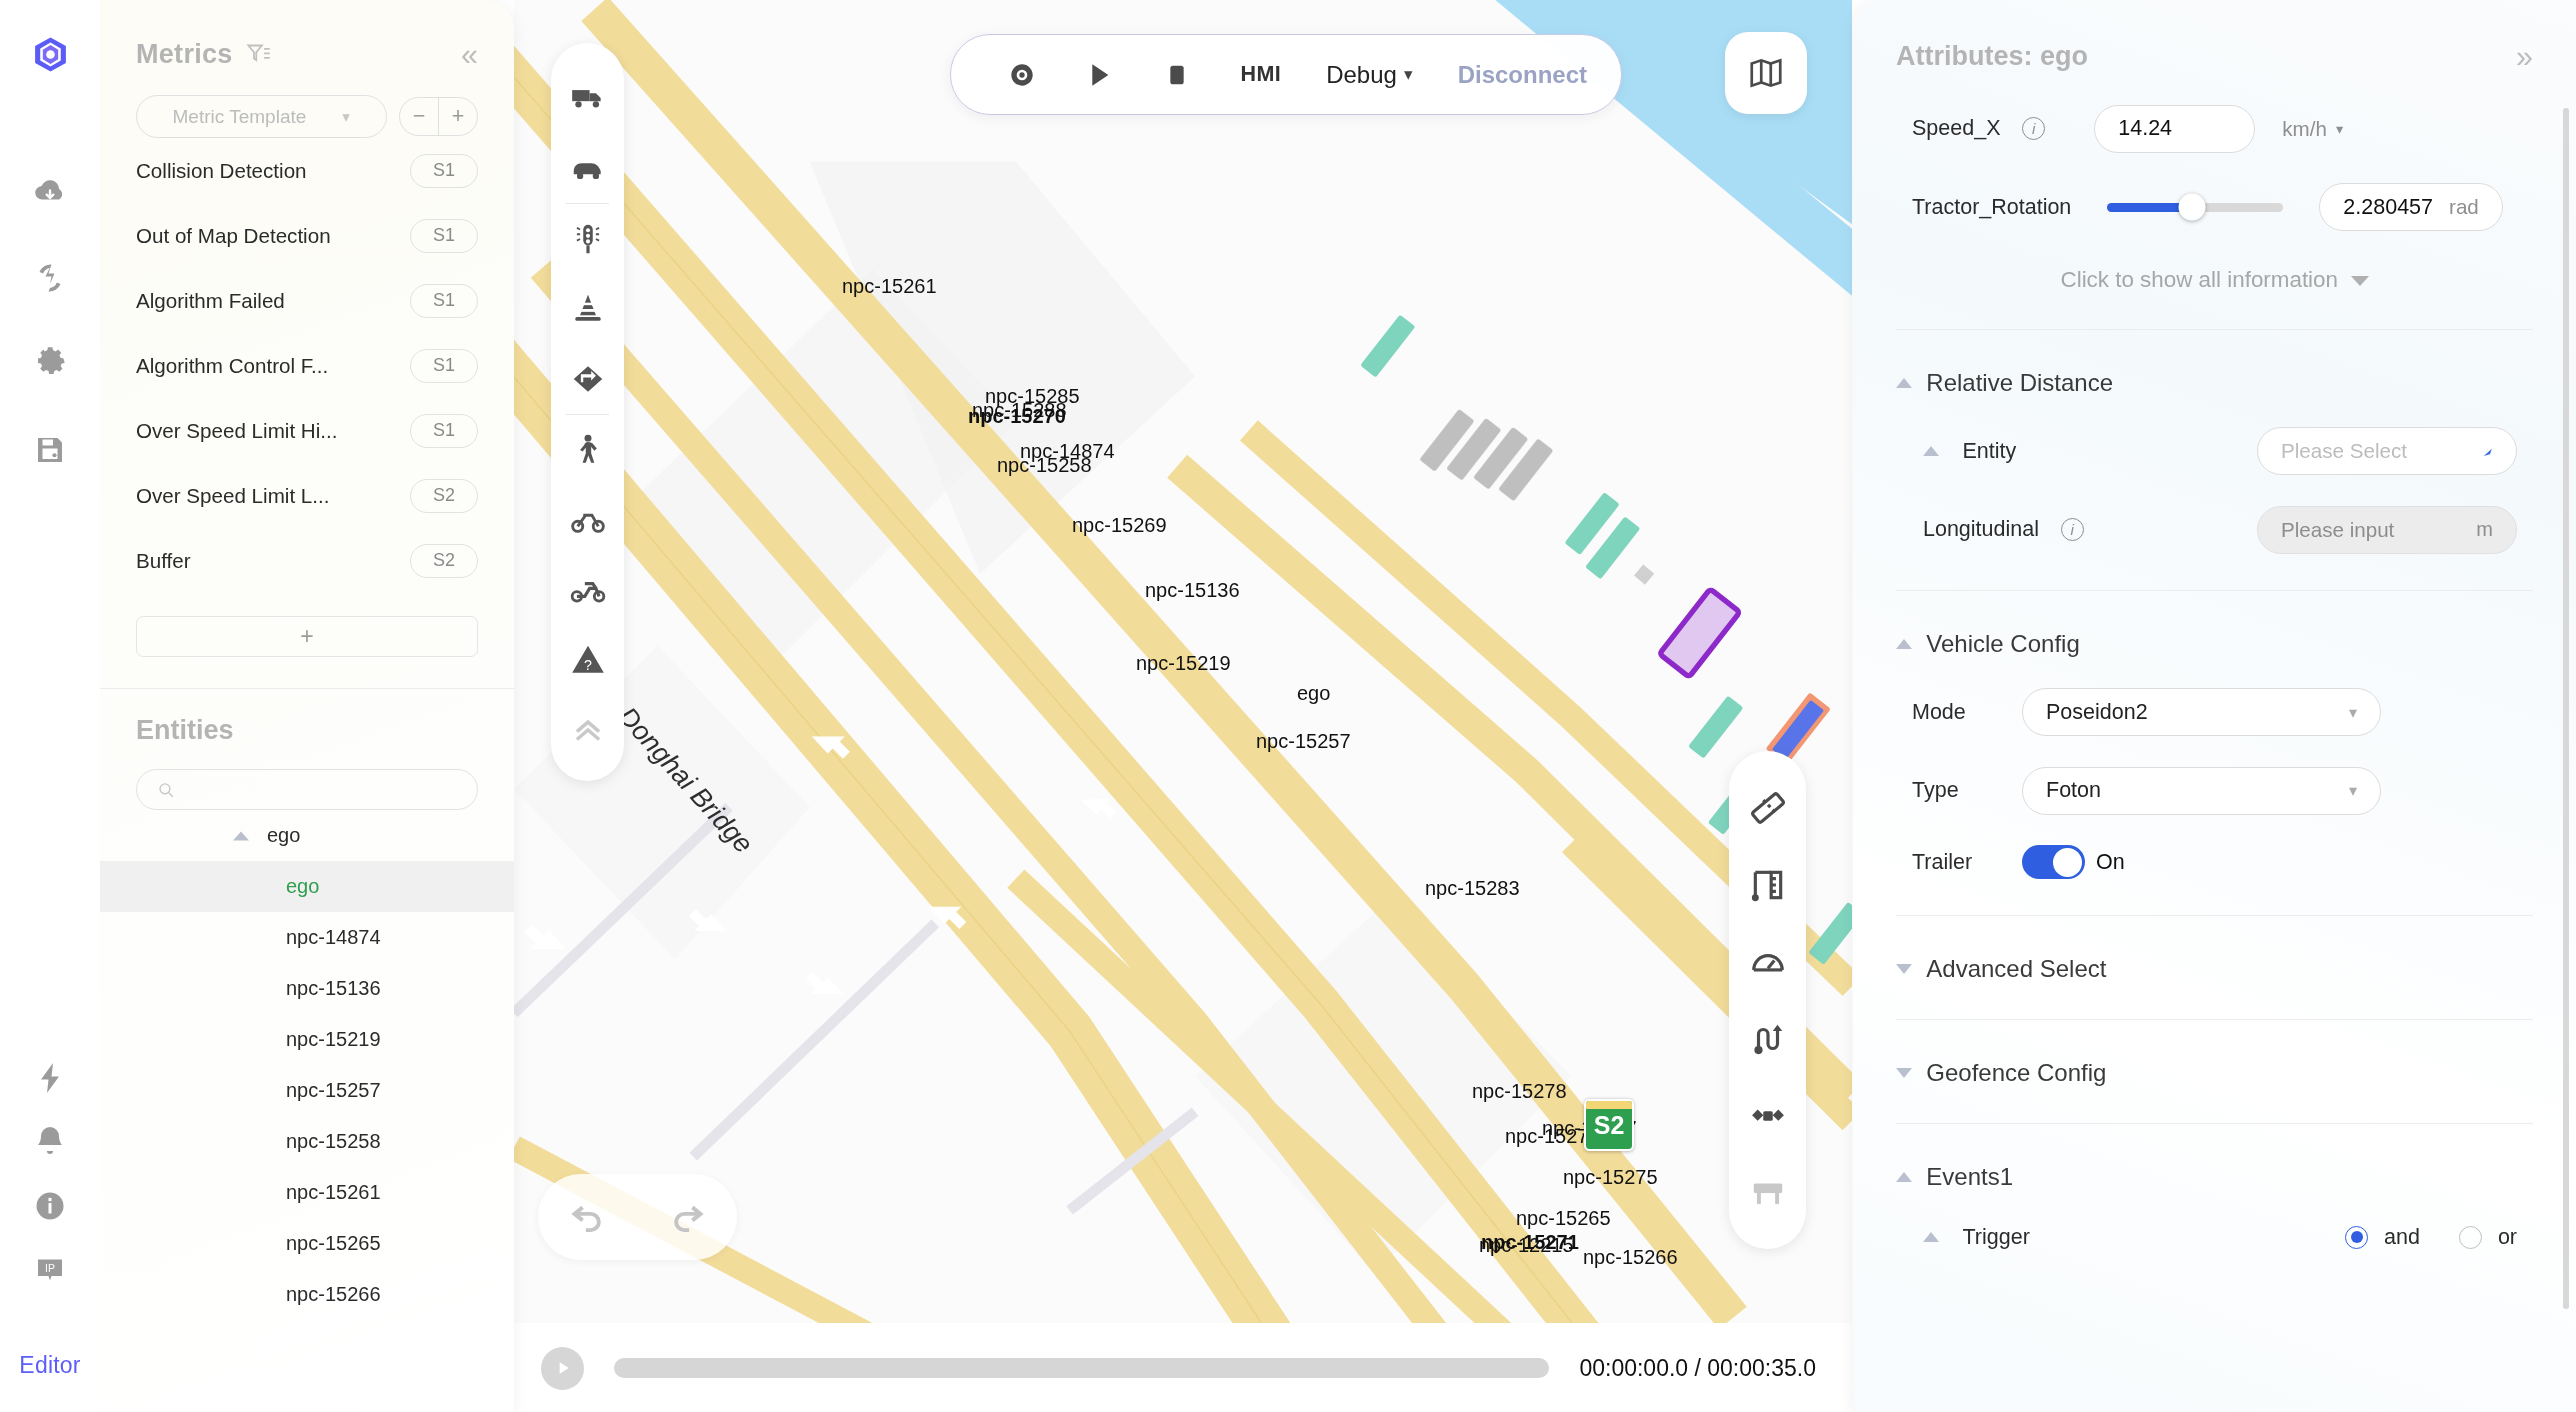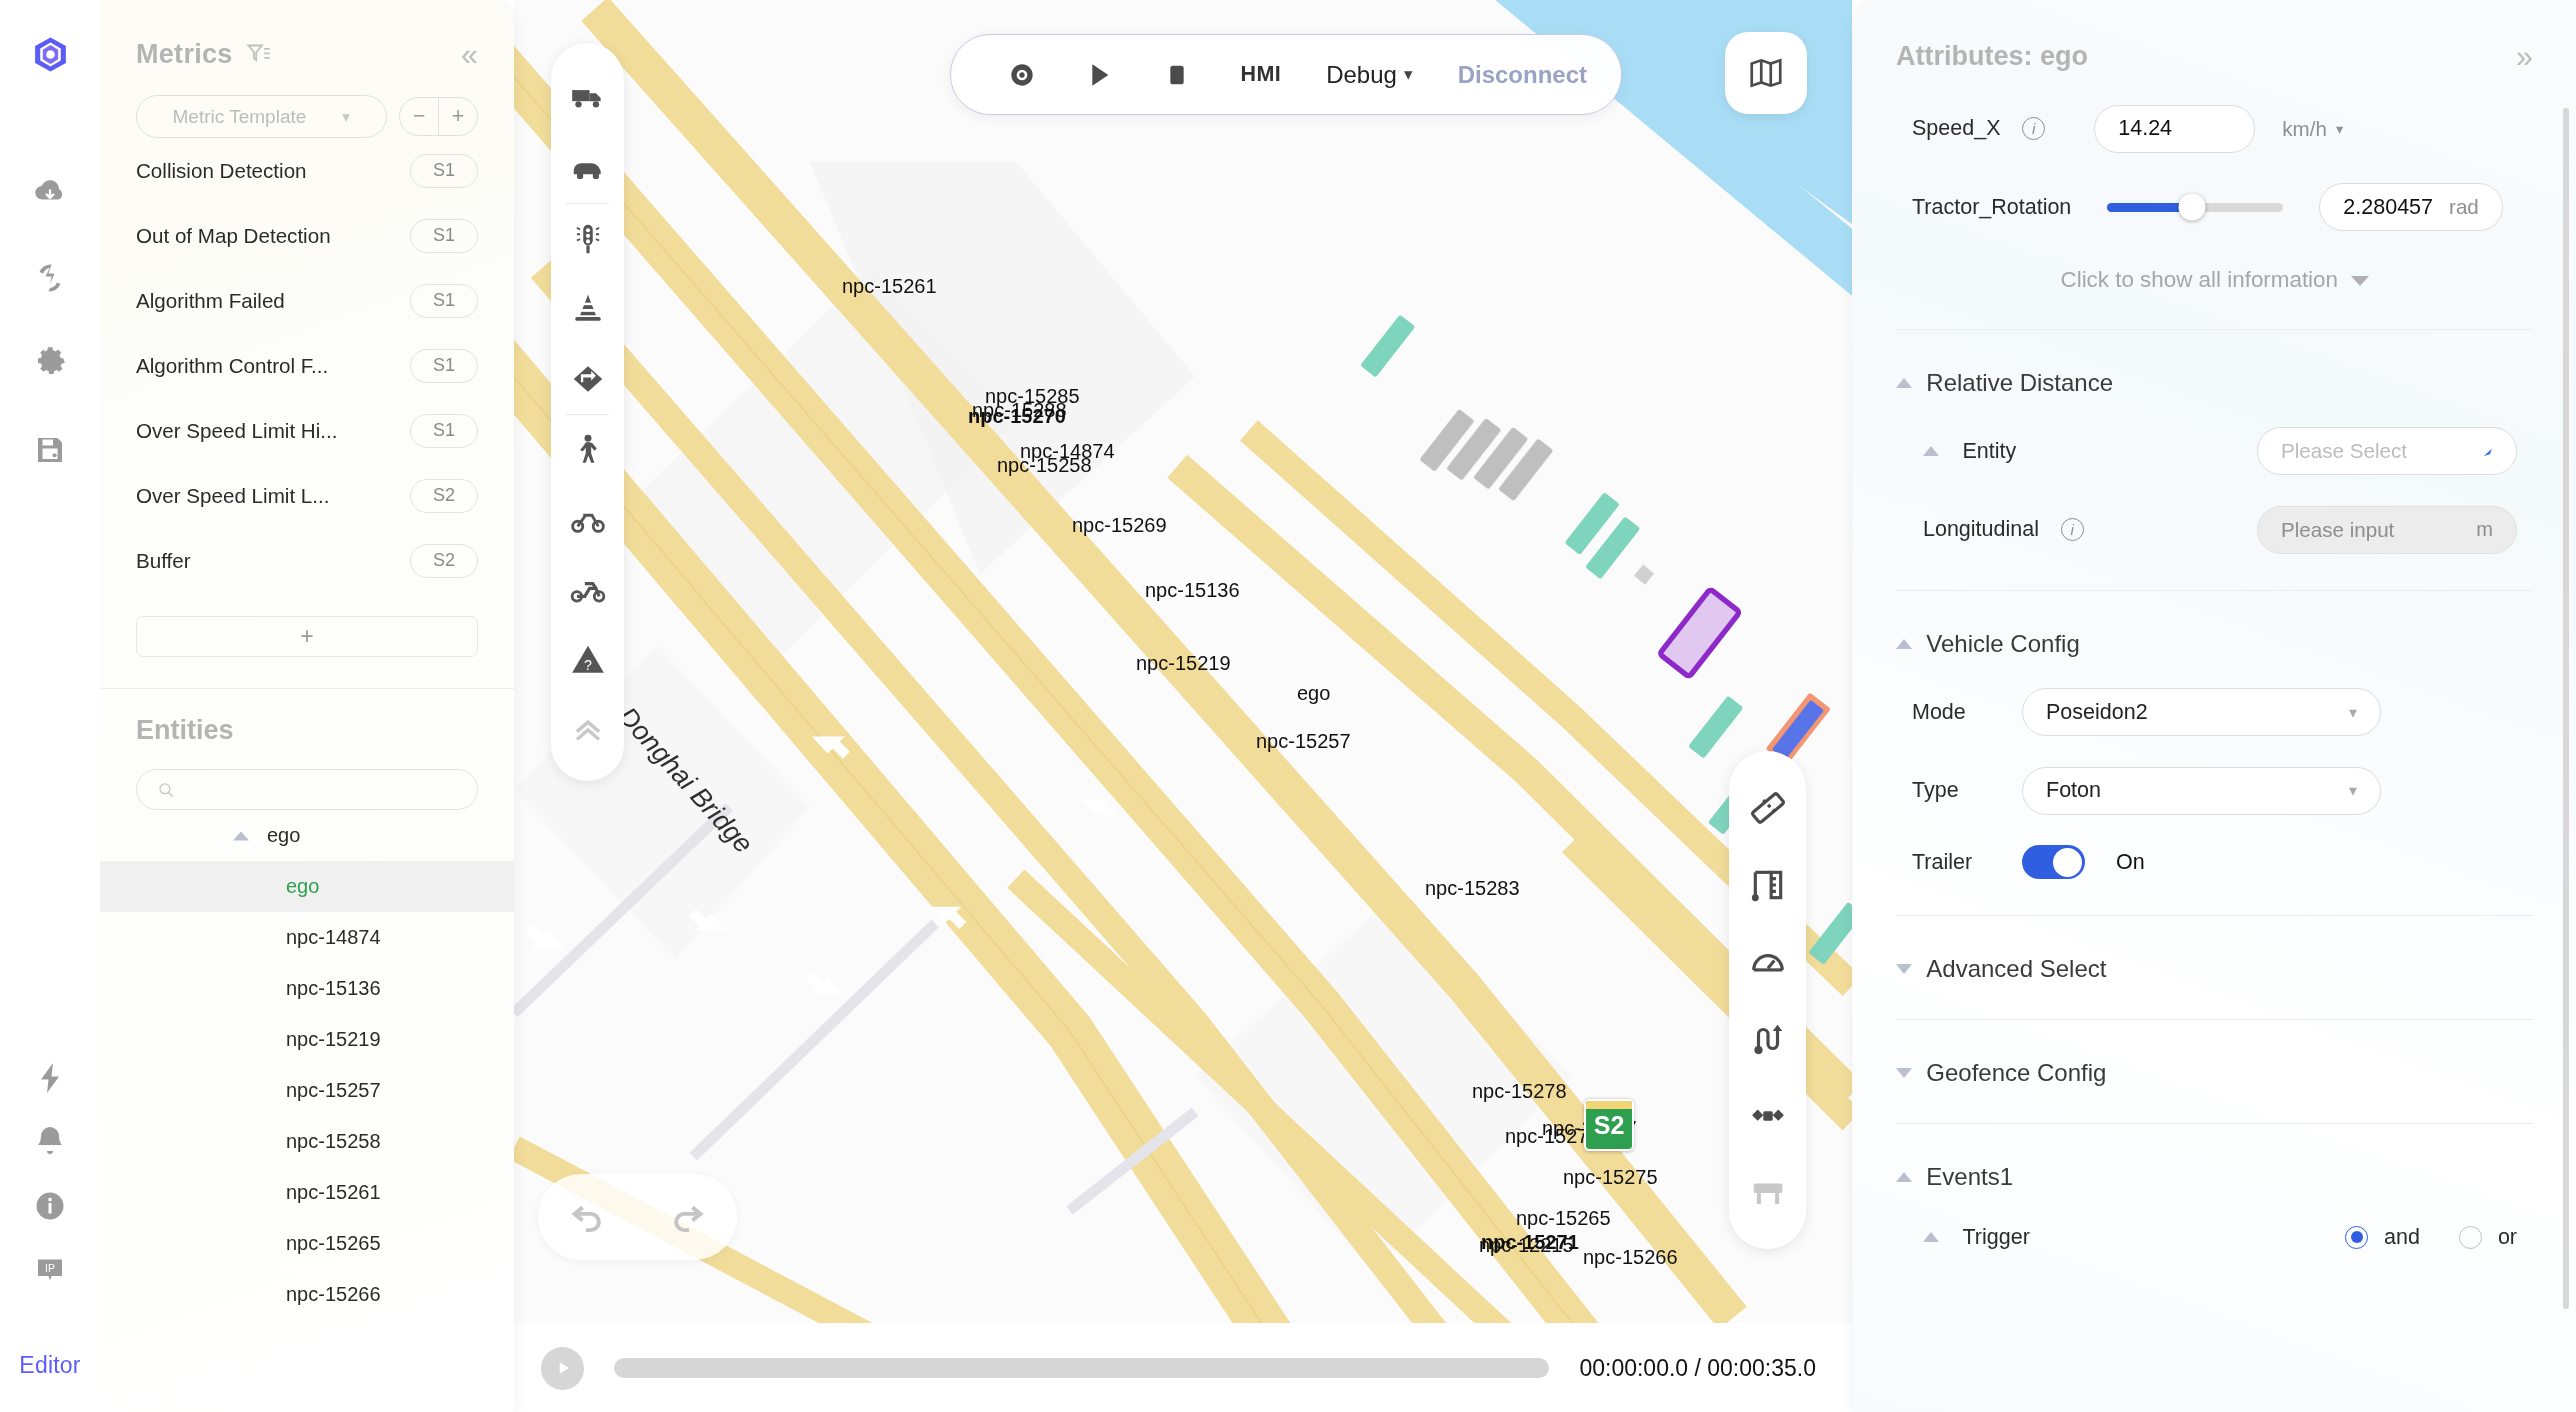--- a/index.html
+++ b/index.html
@@ -209,21 +209,21 @@
   .gray-pill .suffix { margin-left:auto; color:#8d8d8d; font-size:20px; }
 
   .dd {
     height: 48px; border:0.9px solid #dcdcdc; border-radius:24px; background:#fff;
     display:flex; align-items:center; padding: 0 23px; font-size:21.5px; color:#222; width: 359px; cursor:pointer;
   }
   .dd .chev { margin-left:auto; color:#aaa; font-size:16px; }
 
   .toggle { width: 63px; height: 34px; border-radius:17px; background:#2f5fe0; position:relative; cursor:pointer; }
   .toggle .dot { position:absolute; top:2.7px; right:2.7px; width:29px; height:29px; border-radius:50%; background:#fff; }
-  .toggle-label { margin-left: 20px; font-size:21.5px; color:#111; }
+  .toggle-label { font-size:21.5px; color:#111; }
 
   .radio-row { display:flex; align-items:center; gap:16px; }
   .radio { width:23px;height:23px;border-radius:50%;border:1.8px solid #bfbfbf; position:relative; }
   .radio.on { border-color:#2f5fe0; }
   .radio.on::after { content:""; position:absolute; inset:4.5px; border-radius:50%; background:#2f5fe0; }
 
   .rp-scrollbar { position:absolute; right: 7.2px; top: 108px; width: 5.4px; height: 1201px; border-radius:2.7px; background:#d8d8d8; }
 </style>
 </head>
 <body>

